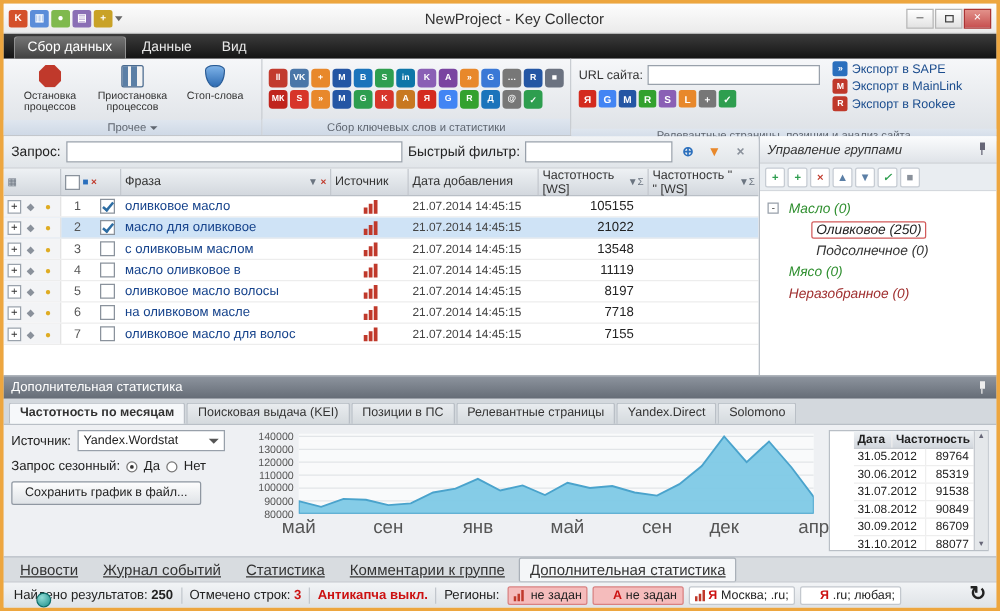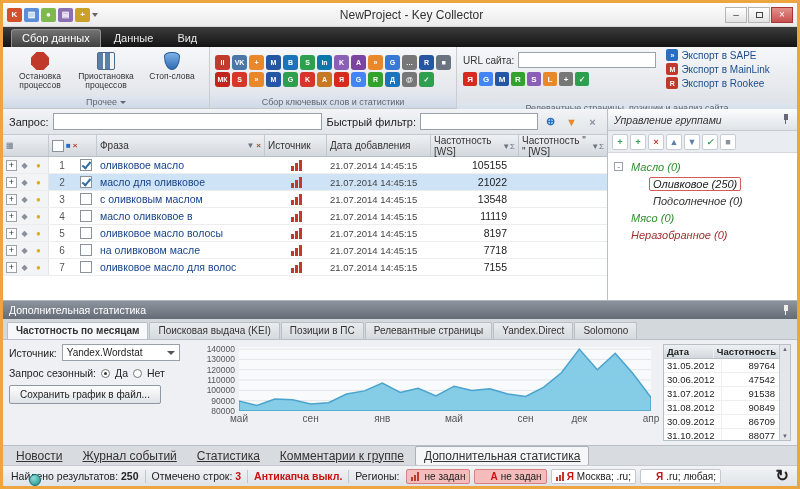--- a/index.html
+++ b/index.html
@@ -107,24 +107,24 @@
   .selectbox{width:118px;height:17px;border:1px solid #98a0aa;background:#fff;display:flex;align-items:center;justify-content:space-between;padding:0 4px;font-size:10px;}
   .sel-arrow{width:0;height:0;border-left:4px solid transparent;border-right:4px solid transparent;border-top:4px solid #555;}
   .radio{width:9px;height:9px;border:1px solid #777;border-radius:50%;display:inline-block;position:relative;background:#fff;flex:none;}
   .radio.on::after{content:"";position:absolute;inset:2px;background:#333;border-radius:50%;}
   .btn{width:152px;height:19px;border:1px solid #8f97a1;border-radius:2px;background:linear-gradient(#fdfdfd,#dfe3e7);font-size:10px;display:flex;align-items:center;justify-content:center;}
   .chart-wrap{flex:1;display:flex;padding-top:3px;min-width:0;}
   .ylabels{width:44px;position:relative;height:64px;font-size:8.5px;color:#555;flex:none;}
   .ylabels div{position:absolute;right:4px;transform:translateY(-50%);}
   .plot{position:relative;width:412px;height:80px;}
   .plot svg{background:#f9fafb;display:block;}
-  .xlabels{position:absolute;top:66px;left:0;width:389px;height:12px;font-size:10px;color:#555;text-align:center;}
+  .xlabels{position:absolute;top:66px;left:0;width:389px;height:12px;font-size:15px;color:#555;text-align:center;}
   .xlabels span{position:absolute;transform:translateX(-50%);}
   .freq-table{width:128px;background:#fff;border:1px solid #b9bfc6;font-size:9.5px;display:flex;flex:none;align-self:flex-start;height:100%;}
-  .ft-main{flex:1;display:flex;flex-direction:column;overflow:hidden;}
+  .ft-main{flex:1;display:flex;flex-direction:column;overflow:hidden;margin-left:19px;}
   .ft-head{display:flex;background:linear-gradient(#eef1f4,#d3d8de);border-bottom:1px solid #b9bfc6;font-weight:bold;flex:none;}
   .ft-head div{padding:1px 3px;}
   .ft-row{display:flex;border-bottom:1px solid #eee;}
   .ft-date{width:58px;padding:1px 3px;border-right:1px solid #eee;}
   .ft-val{flex:1;padding:1px 4px;text-align:right;}
   .ft-scroll{width:11px;background:#e4e7ea;border-left:1px solid #c6cad0;display:flex;flex-direction:column;justify-content:space-between;align-items:center;font-size:6px;color:#667;padding:1px 0;}
   
   .btabs{height:20px;background:#d8dce0;display:flex;align-items:center;padding:0 4px;gap:2px;border-top:1px solid #b9bfc6;}
   .btab{font-size:12px;padding:2px 8px;color:#333;border:1px solid transparent;border-radius:2px;white-space:nowrap;text-decoration:underline;}
   .btab.active{background:#f4f6f8;border-color:#a9b0b8;}
@@ -658,21 +658,21 @@
           </div>
           <div>
 
               <div class="ft-row">
                 <div class="ft-date">31.05.2012</div>
                 <div class="ft-val">89764</div>
               </div>
 
               <div class="ft-row">
                 <div class="ft-date">30.06.2012</div>
-                <div class="ft-val">47542</div>
+                <div class="ft-val">85319</div>
               </div>
 
               <div class="ft-row">
                 <div class="ft-date">31.07.2012</div>
                 <div class="ft-val">91538</div>
               </div>
 
               <div class="ft-row">
                 <div class="ft-date">31.08.2012</div>
                 <div class="ft-val">90849</div>

